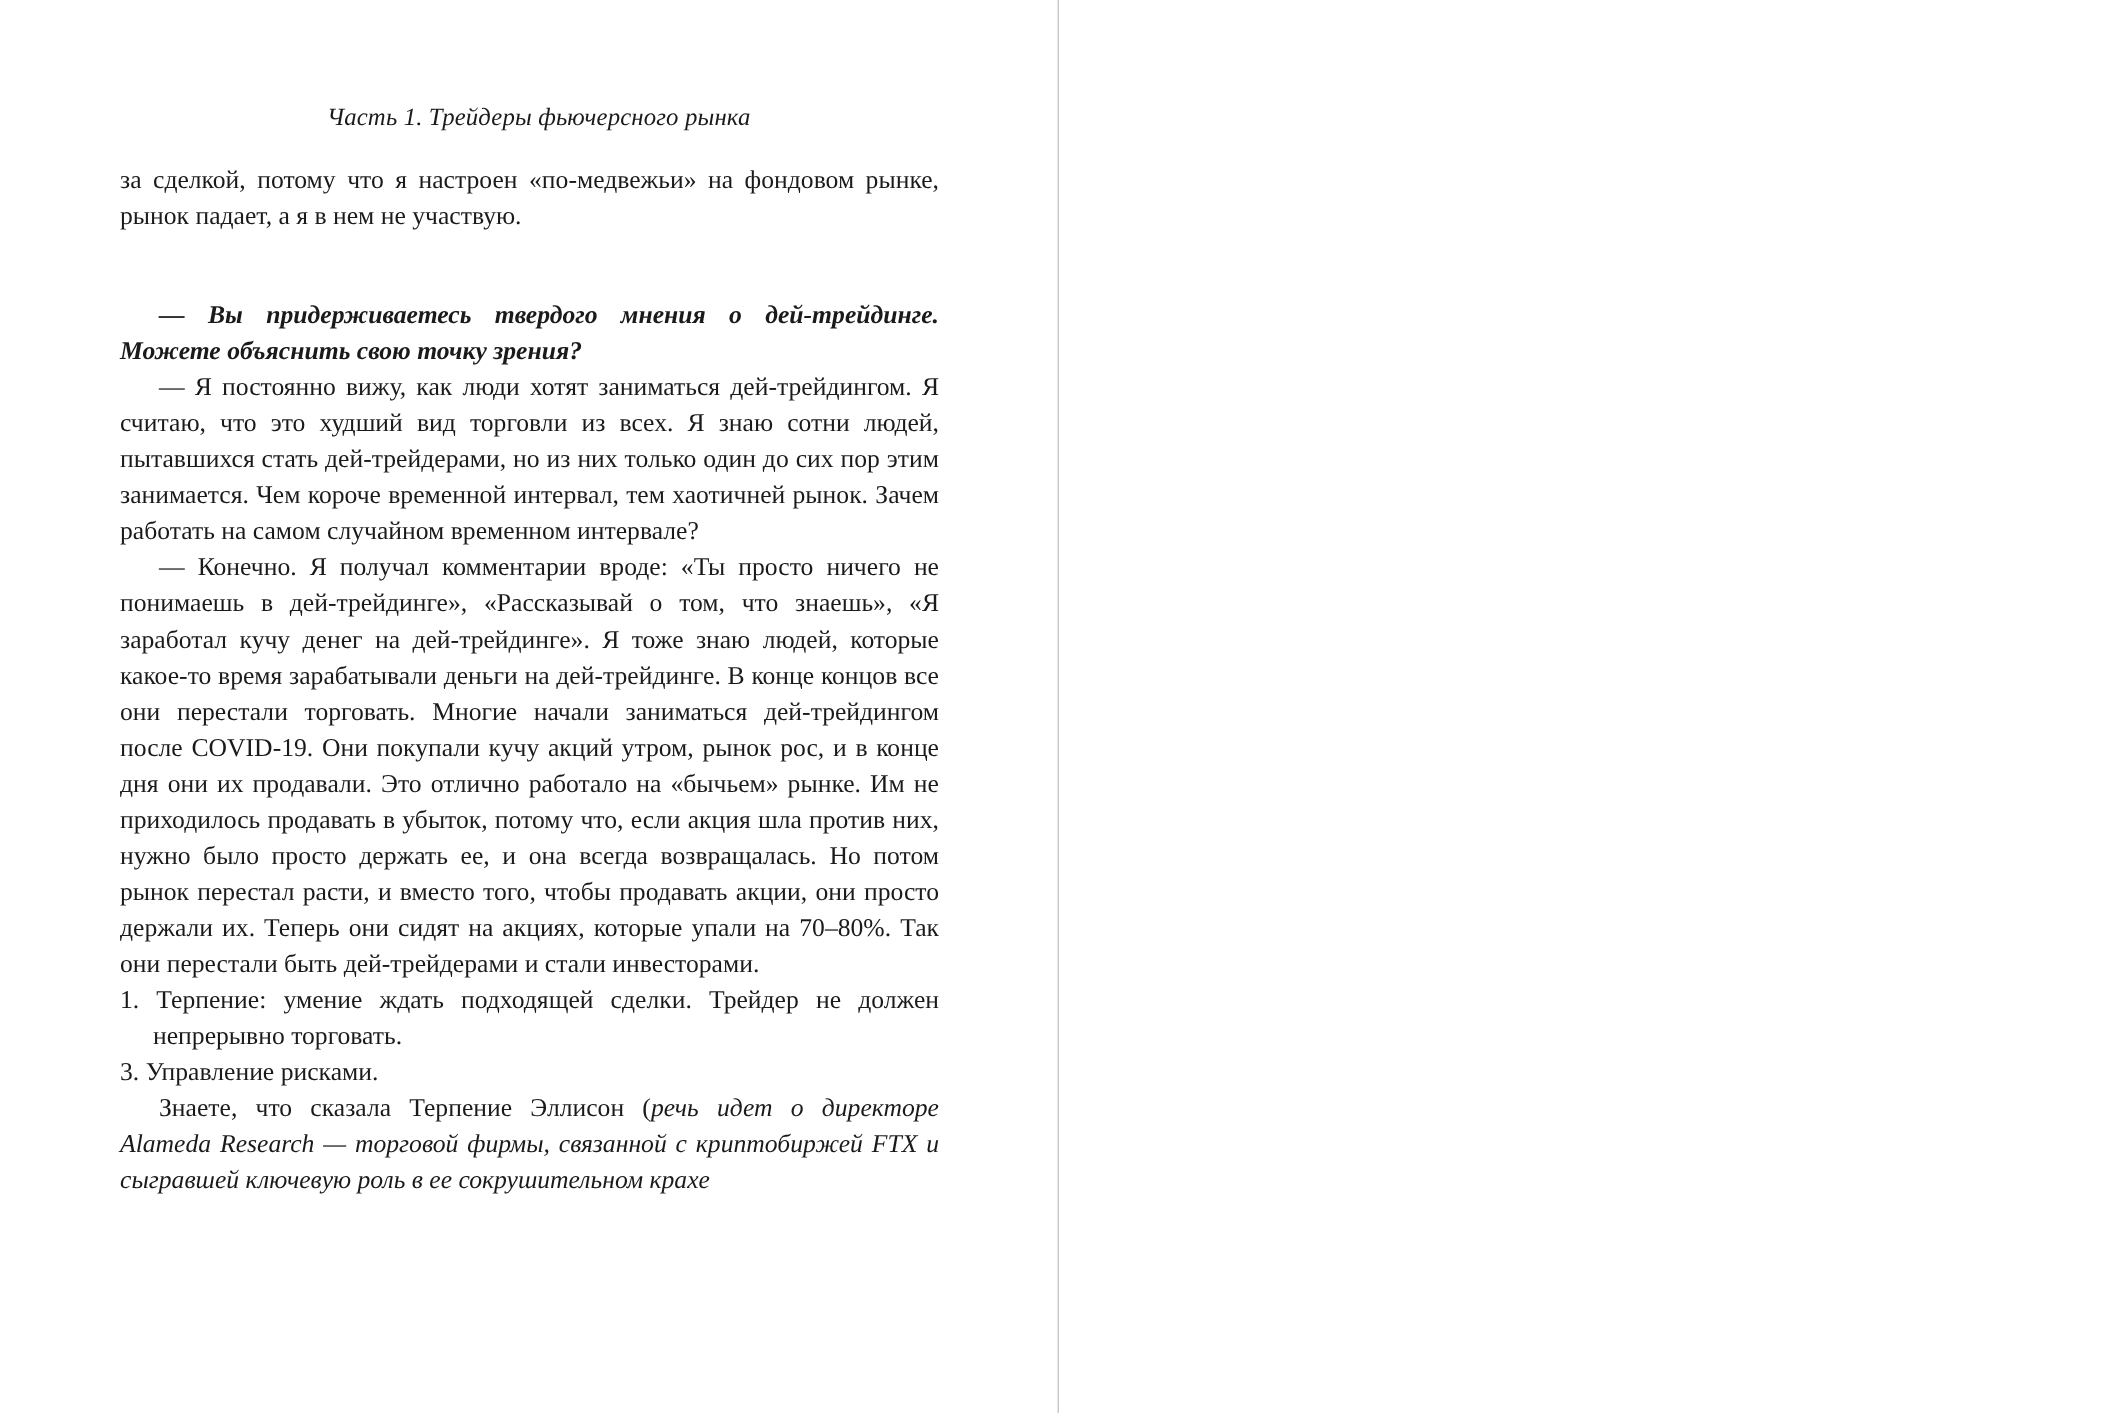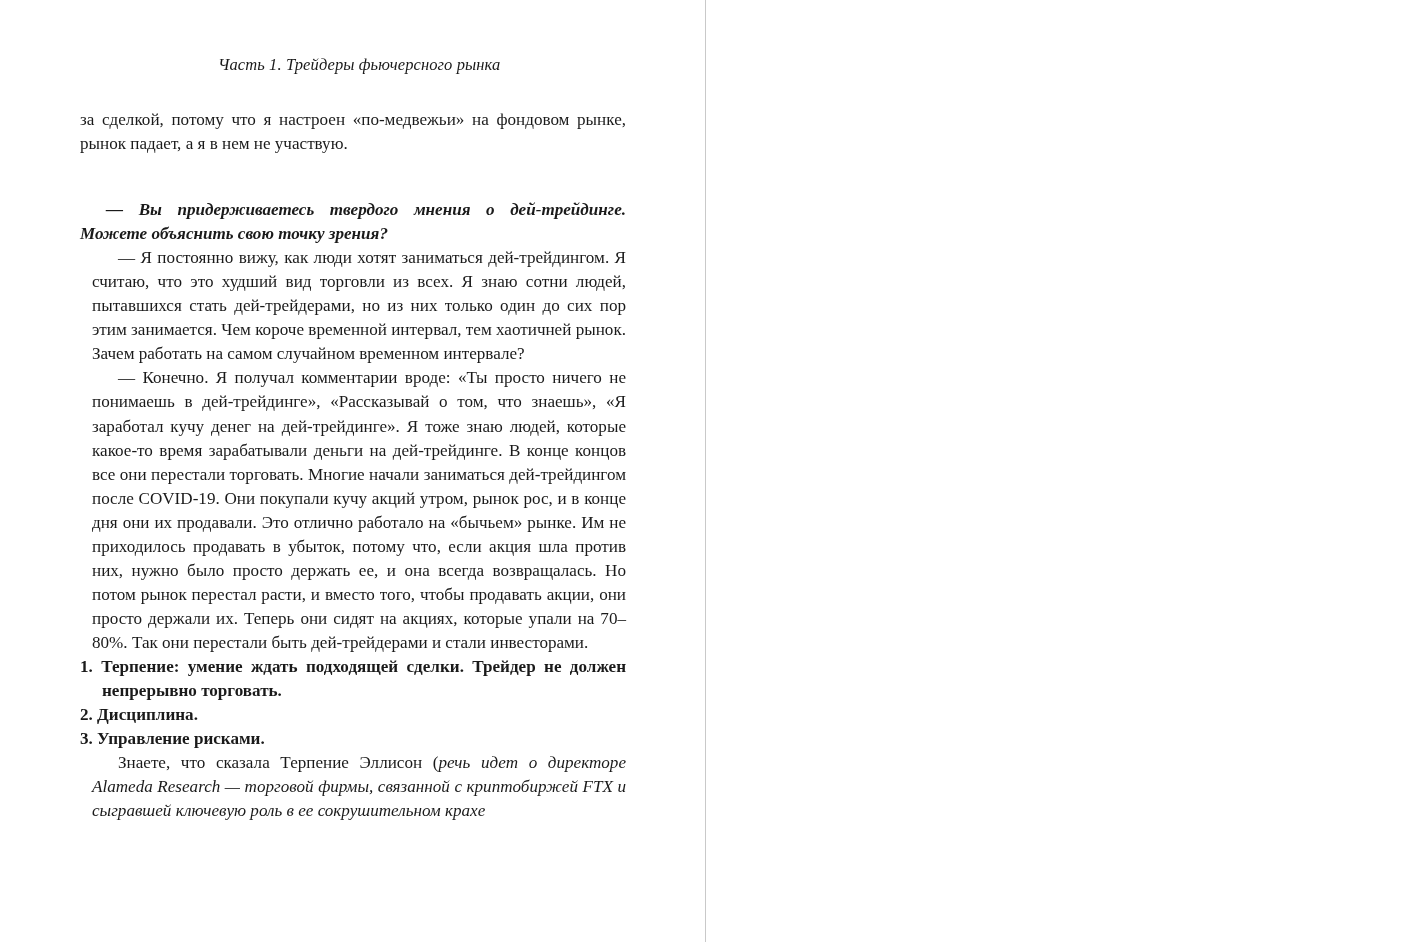--- a/index.html
+++ b/index.html
@@ -36,21 +36,21 @@
     top: 0;
     width: 1px;
     height: 942px;
     background: #c9c9c9;
   }
 
   
   .running-head {
     position: absolute;
     left: 218px;
-    top: 55px;
+    top: 68px;
     font-style: italic;
     font-size: 16.5px;
     letter-spacing: 0.1px;
     color: #1a1a1a;
     white-space: nowrap;
   }
 
   .text-col-left {
     position: absolute;
     left: 80px;
@@ -60,28 +60,27 @@
 
   p.bp {
     margin: 0;
     font-size: 17.1px;
     line-height: 24.05px;
     text-align: justify;
     text-justify: inter-word;
     hyphens: manual;
     text-indent: 0;
   }
-  p.bp.indent { text-indent: 26px; margin-left: 12px; }
+  p.bp.indent { text-indent: 26px; }
   p.bp.gap-before { margin-top: 42px; font-style: italic; }
   p.bp.qa { font-weight: bold; text-indent: 26px; }
   p.bp.num {
     text-indent: 0;
     padding-left: 22px;
     text-indent: -22px;
-    font-weight: bold;
   }
   p.bp i, p.bp em { font-style: italic; }
 </style>
 </head>
 <body>
 
 <div class="spread">
 
   <div class="page page-left">
 
@@ -95,21 +94,20 @@
 
       <p class="bp indent">— Я постоянно вижу, как люди хотят заниматься дей-трейдингом. Я считаю, что это худший вид торговли из всех. Я знаю сотни людей, пытавшихся стать дей-трейдерами, но из них только один до сих пор этим занимается. Чем короче временной интервал, тем хаотичней рынок. Зачем работать на самом случайном временном интервале?</p>
 
 
       <p class="bp indent">— Конечно. Я получал комментарии вроде: «Ты просто ничего не понимаешь в дей-трейдинге», «Рассказывай о том, что знаешь», «Я заработал кучу денег на дей-трейдинге». Я тоже знаю людей, которые какое-то время зарабатывали деньги на дей-трейдинге. В конце концов все они перестали торговать. Многие начали заниматься дей-трейдингом после COVID-19. Они покупали кучу акций утром, рынок рос, и в конце дня они их продавали. Это отлично работало на «бычьем» рынке. Им не приходилось продавать в убыток, потому что, если акция шла против них, нужно было просто держать ее, и она всегда возвращалась. Но потом рынок перестал расти, и вместо того, чтобы продавать акции, они просто держали их. Теперь они сидят на акциях, которые упали на 70–80%. Так они перестали быть дей-трейдерами и стали инвесторами.</p>
 
 
 
       <p class="bp num">1. Терпение: умение ждать подходящей сделки. Трейдер не должен непрерывно торговать.</p>
 
-      <p class="bp num">2. Дисциплина.</p>
 
       <p class="bp num">3. Управление рисками.</p>
 
       <p class="bp indent"><span>Знаете, что сказала Терпение Эллисон (</span><i>речь идет о директоре Alameda Research — торговой фирмы, связанной с криптобиржей FTX и сыгравшей ключевую роль в ее сокрушительном крахе</i></p>
 
     </div>
   </div>
 
   <div class="gutter-divider"></div>
 

